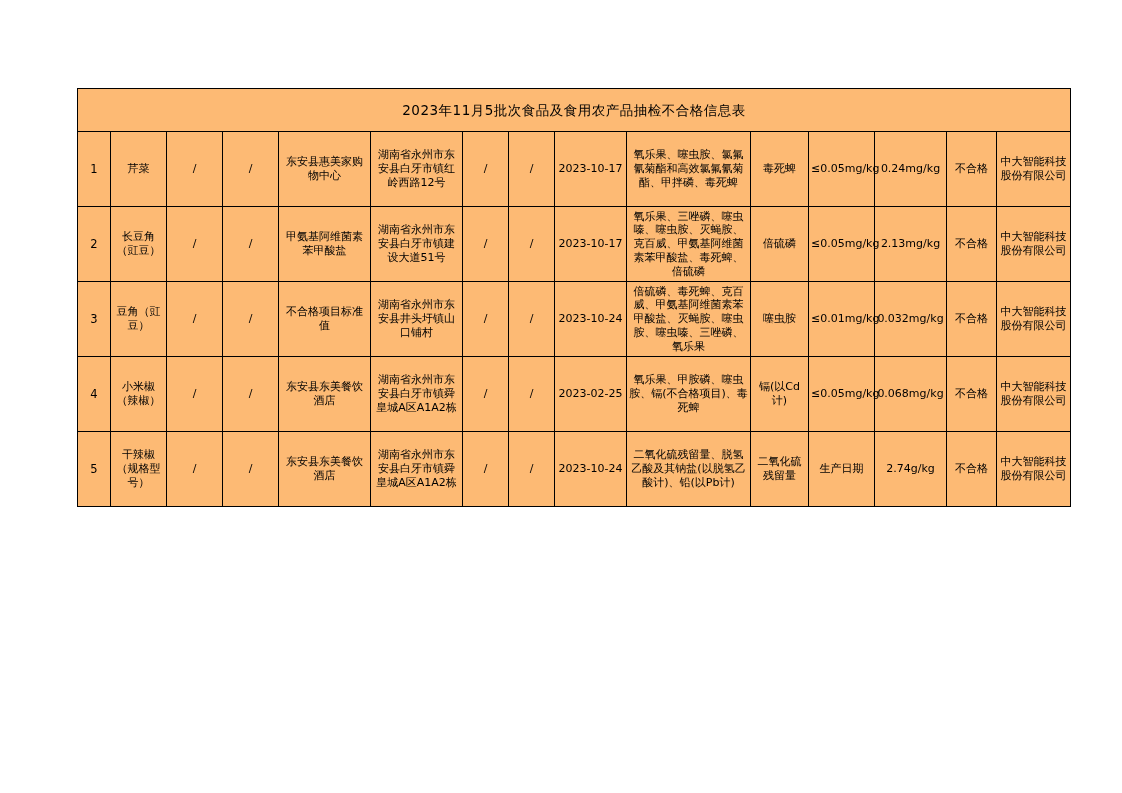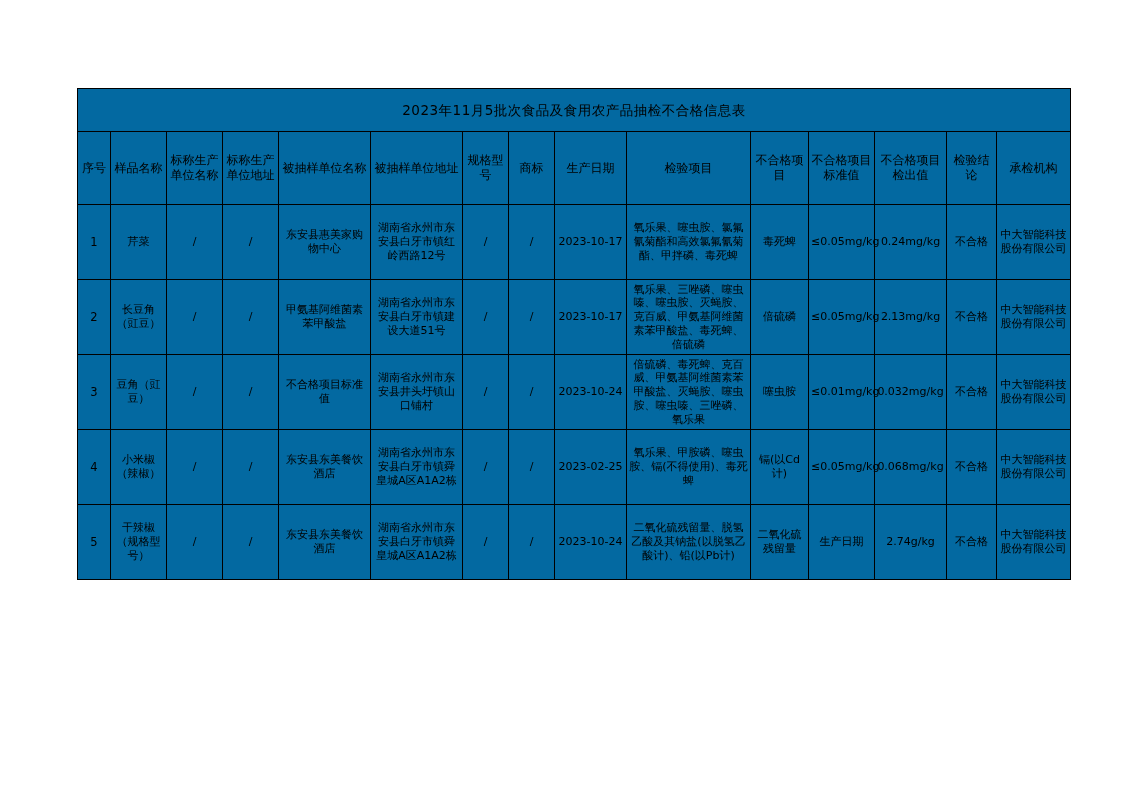--- a/index.html
+++ b/index.html
@@ -17,21 +17,21 @@
   .page {
     position: absolute;
     left: 77px;
     top: 88px;
     width: 968px;
   }
   table.report {
     border-collapse: collapse;
     table-layout: fixed;
     width: 968px;
-    background: #0369a1;
+    background: #fdba74;
   }
   table.report td, table.report th {
     border: 1px solid #000;
     padding: 2px 2px;
     font-weight: normal;
     vertical-align: middle;
     text-align: center;
     line-height: 1.25;
   }
   .title-cell {
@@ -72,37 +72,20 @@
       <col style="width:124px">
       <col style="width:58px">
       <col style="width:66px">
       <col style="width:72px">
       <col style="width:50px">
       <col style="width:74px">
     </colgroup>
     <thead>
       <tr>
         <td class="title-cell" colspan="15">2023年11月5批次食品及食用农产品抽检不合格信息表</td>
-      </tr>
-      <tr>
-        <td>序号</td>
-        <td>样品名称</td>
-        <td>标称生产单位名称</td>
-        <td>标称生产单位地址</td>
-        <td>被抽样单位名称</td>
-        <td>被抽样单位地址</td>
-        <td>规格型号</td>
-        <td>商标</td>
-        <td>生产日期</td>
-        <td>检验项目</td>
-        <td>不合格项目</td>
-        <td>不合格项目标准值</td>
-        <td>不合格项目检出值</td>
-        <td>检验结论</td>
-        <td>承检机构</td>
       </tr>
     </thead>
     <tbody>
       <tr>
         <td class="num">1</td>
         <td>芹菜</td>
         <td>/</td>
         <td>/</td>
         <td>东安县惠美家购物中心</td>
         <td>湖南省永州市东安县白牙市镇红岭西路12号</td>
@@ -153,21 +136,21 @@
       <tr>
         <td class="num">4</td>
         <td>小米椒（辣椒）</td>
         <td>/</td>
         <td>/</td>
         <td>东安县东美餐饮酒店</td>
         <td>湖南省永州市东安县白牙市镇舜皇城A区A1A2栋</td>
         <td>/</td>
         <td>/</td>
         <td>2023-02-25</td>
-        <td class="nowrapish">氧乐果、甲胺磷、噻虫胺、镉(不得使用)、毒死蜱</td>
+        <td class="nowrapish">氧乐果、甲胺磷、噻虫胺、镉(不合格项目)、毒死蜱</td>
         <td>镉(以Cd计)</td>
         <td>≤0.05mg/kg</td>
         <td>0.068mg/kg</td>
         <td>不合格</td>
         <td>中大智能科技股份有限公司</td>
       </tr>
       <tr>
         <td class="num">5</td>
         <td>干辣椒（规格型号）</td>
         <td>/</td>

